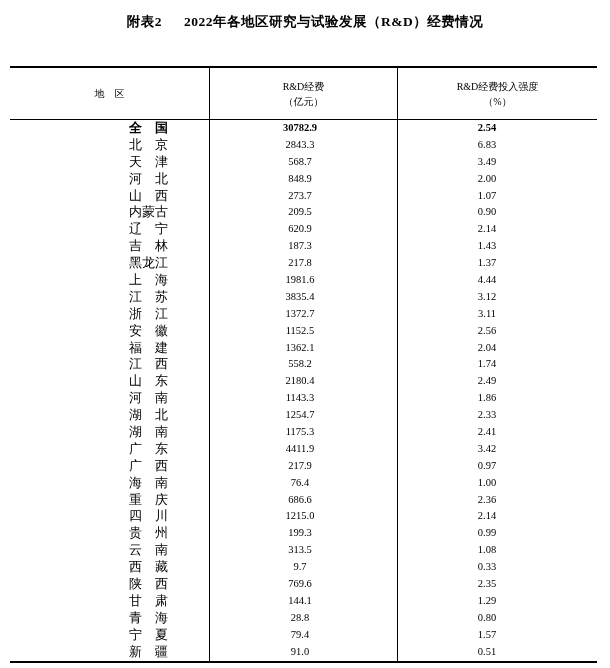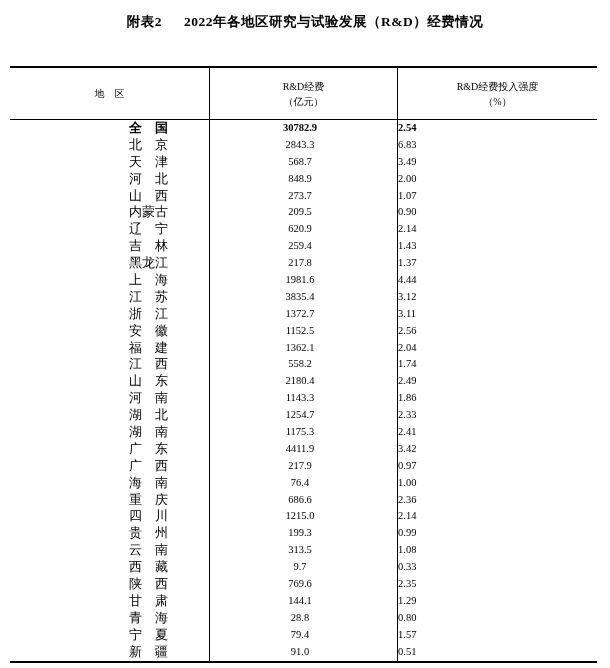--- a/index.html
+++ b/index.html
@@ -50,21 +50,21 @@
     display: grid;
     grid-template-columns: 199px 188px 200px;
     height: 16.9px;
     line-height: 16.9px;
     font-size: 10.5px;
     white-space: nowrap;
   }
   .tr.bold { font-weight: bold; }
   .td.col1 { padding-left: 78px; font-size: 13px; text-align: center; }
   .td.col2 { text-align: center; padding-right: 7px; }
-  .td.col3 { text-align: left; padding-right: 21px; }
+  .td.col3 { text-align: center; padding-right: 21px; }
 </style>
 </head>
 <body>
 
 <div class="title">
   <span class="table-label">附表2</span><span>2022年各地区研究与试验发展（R&amp;D）经费情况</span>
 </div>
 
 <div class="tbl">
   <div class="thead">
@@ -118,21 +118,21 @@
   </div>
 
   <div class="tr">
     <div class="td col1">辽　宁</div>
     <div class="td col2">620.9</div>
     <div class="td col3">2.14</div>
   </div>
 
   <div class="tr">
     <div class="td col1">吉　林</div>
-    <div class="td col2">259.4</div>
+    <div class="td col2">187.3</div>
     <div class="td col3">1.43</div>
   </div>
 
   <div class="tr">
     <div class="td col1">黑龙江</div>
     <div class="td col2">217.8</div>
     <div class="td col3">1.37</div>
   </div>
 
   <div class="tr">

